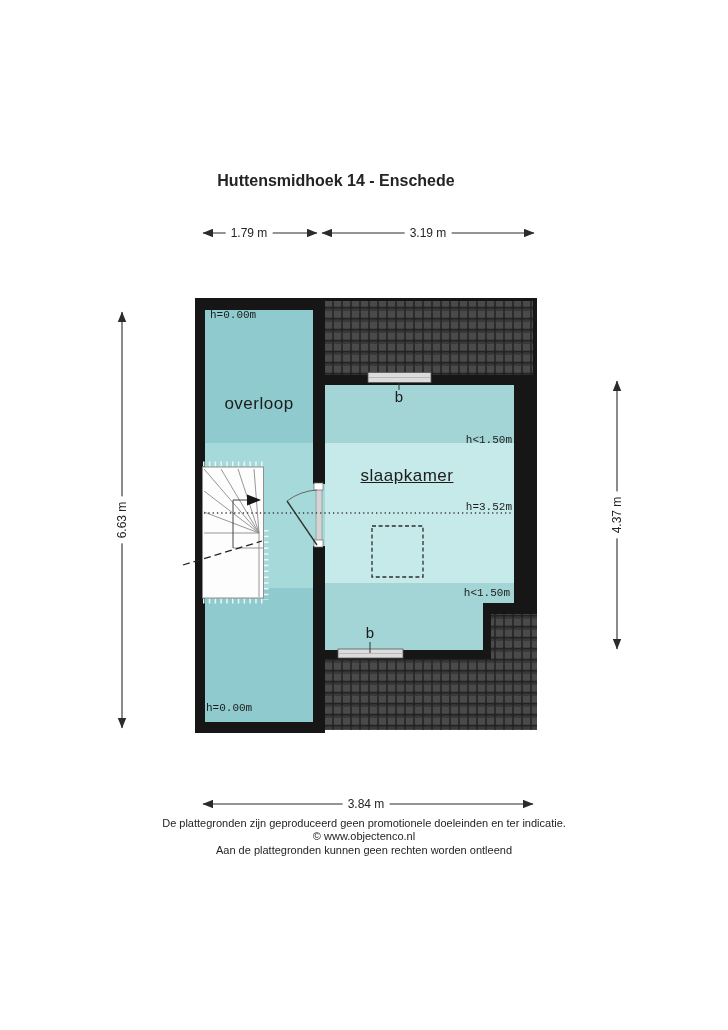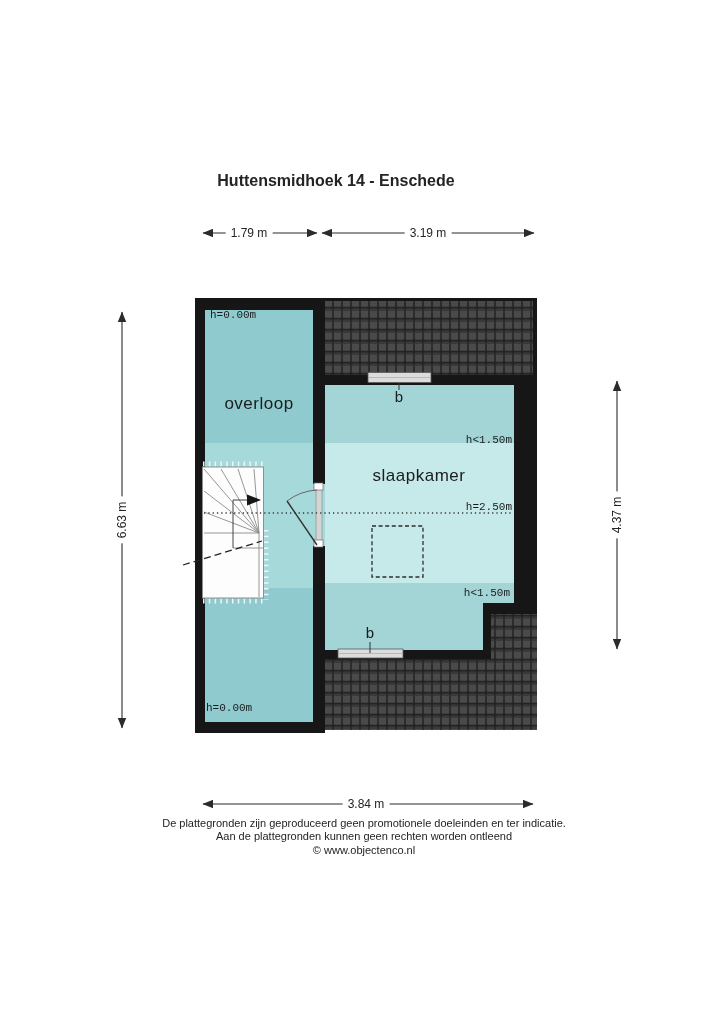--- a/index.html
+++ b/index.html
@@ -130,30 +130,30 @@
     </g>
   </svg>
 
   <span class="lbl dimlbl" style="left:249px;top:233px;">1.79 m</span>
   <span class="lbl dimlbl" style="left:428px;top:233px;">3.19 m</span>
   <span class="lbl dimlbl rot" style="left:122px;top:520px;">6.63 m</span>
   <span class="lbl dimlbl rot" style="left:617px;top:515px;">4.37 m</span>
   <span class="lbl dimlbl" style="left:366px;top:804px;">3.84 m</span>
 
   <span class="lbl roomlbl" style="left:259px;top:404px;">overloop</span>
-  <span class="lbl roomlbl" style="left:419px;top:476px;">slaapkamer</span>
+  <span class="lbl roomlbl" style="left:407px;top:476px;text-decoration:underline;">slaapkamer</span>
 
   <span class="lbl tl hlbl" style="left:210px;top:315px;">h=0.00m</span>
   <span class="lbl tl hlbl" style="left:206px;top:708px;">h=0.00m</span>
   <span class="lbl tr hlbl" style="left:512px;top:440px;">h&lt;1.50m</span>
-  <span class="lbl tr hlbl" style="left:512px;top:507px;">h=2.50m</span>
+  <span class="lbl tr hlbl" style="left:512px;top:507px;">h=3.52m</span>
   <span class="lbl tr hlbl" style="left:510px;top:593px;">h&lt;1.50m</span>
 
   <span class="lbl blbl" style="left:399px;top:396px;">b</span>
   <span class="lbl blbl" style="left:370px;top:632px;">b</span>
 
   <div class="footerblock">
     <div>De plattegronden zijn geproduceerd geen promotionele doeleinden en ter indicatie.</div>
+    <div>© www.objectenco.nl</div>
     <div>Aan de plattegronden kunnen geen rechten worden ontleend</div>
-    <div>© www.objectenco.nl</div>
   </div>
 
 </div>
 
 </body></html>

